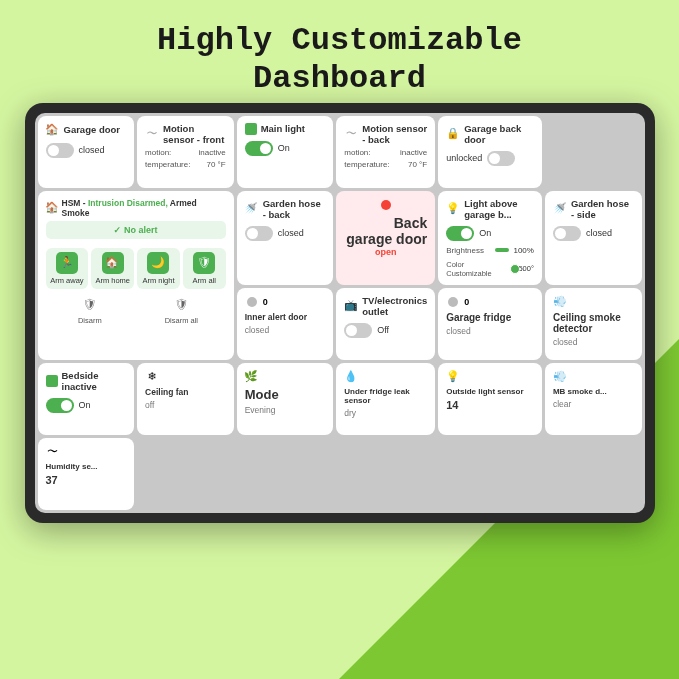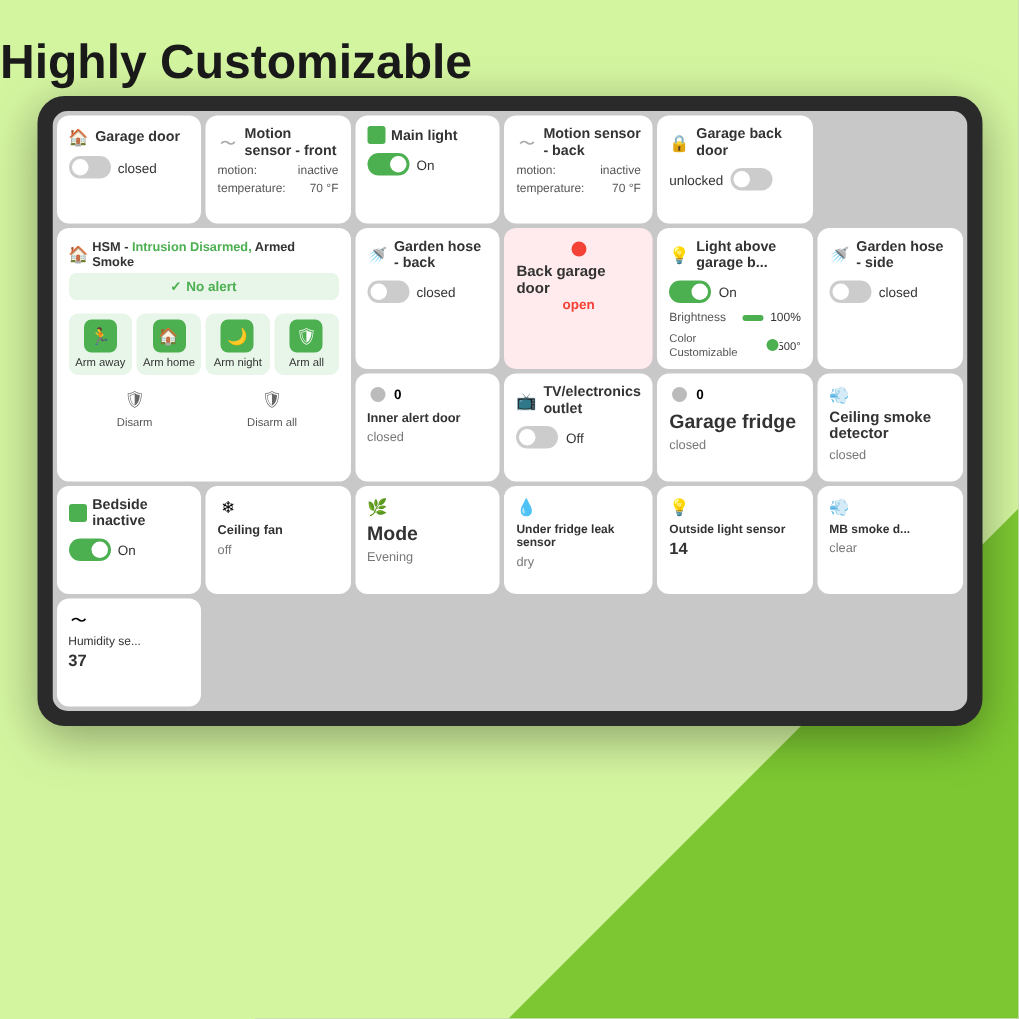--- a/index.html
+++ b/index.html
@@ -18,24 +18,25 @@
       bottom: 0;
       right: 0;
       width: 340px;
       height: 340px;
       background: #7dc832;
       clip-path: polygon(100% 0, 100% 100%, 0 100%);
       z-index: 0;
     }
 
     .page-header {
-      text-align: left;
+      text-align: center;
       padding: 22px 0 4px;
       position: relative;
       z-index: 1;
+      font-family: Liberation Mono, monospace;
     }
 
     .page-title {
       font-size: 32px;
       font-weight: 700;
       color: #1a1a1a;
       line-height: 1.2;
     }
 
     
@@ -325,20 +326,21 @@
     }
   </style>
 </head>
 <body>
 
 <div class="bg-diagonal"></div>
 
 <div class="page-header">
   <div class="page-title">
     <span>Highly Customizable</span><br>
+    <span>Dashboard</span>
   </div>
 </div>
 
 <div class="tablet">
   <div class="tablet-screen">
     <div class="dashboard">
 
       <div class="tile">
         <div class="tile-header">
           <span class="tile-icon icon-home">🏠</span>
@@ -464,21 +466,21 @@
         </div>
       </div>
 
       <div class="tile alert">
         <div class="tile-header" style="justify-content:center;">
           <span class="tile-icon">
             <span class="dot-red"></span>
           </span>
         </div>
         <div style="text-align:center;">
-          <div class="tile-title" style="font-size:10px;text-align:left;">Back garage door</div>
+          <div class="tile-title" style="font-size:14px;text-align:right;">Back garage door</div>
           <div class="tile-open">open</div>
         </div>
       </div>
 
       <div class="tile">
         <div class="tile-header">
           <span class="tile-icon" style="color:#4caf50">💡</span>
           <span class="tile-title">Light above garage b...</span>
         </div>
         <div class="toggle">
@@ -538,21 +540,21 @@
         </div>
       </div>
 
       <div class="tile">
         <div class="tile-header">
           <span class="tile-icon">
             <span class="dot-gray"></span>
           </span>
           <span style="font-size:9px;font-weight:700;">0</span>
         </div>
-        <div style="font-size:13px;font-weight:600;color:#333;">Garage fridge</div>
+        <div style="font-size:10px;font-weight:600;color:#333;">Garage fridge</div>
         <div class="tile-status">closed</div>
       </div>
 
       <div class="tile">
         <div class="tile-header">
           <span class="tile-icon" style="color:#888">💨</span>
         </div>
         <div style="font-size:10px;font-weight:600;color:#333;">Ceiling smoke detector</div>
         <div class="tile-status">closed</div>
       </div>
@@ -607,19 +609,19 @@
           <span class="tile-icon" style="color:#888">💨</span>
         </div>
         <div style="font-size:8px;font-weight:600;color:#333;">MB smoke d...</div>
         <div class="tile-status">clear</div>
       </div>
 
       <div class="tile">
         <div class="tile-header">
           <span class="tile-icon">〜</span>
         </div>
-        <div style="font-size:8px;font-weight:400;color:#333;">Humidity se...</div>
+        <div style="font-size:8px;font-weight:700;color:#333;">Humidity se...</div>
         <div style="font-size:11px;font-weight:700;color:#333;">37</div>
       </div>
 
     </div>
   </div>
 </div>
 
 </body></html>

